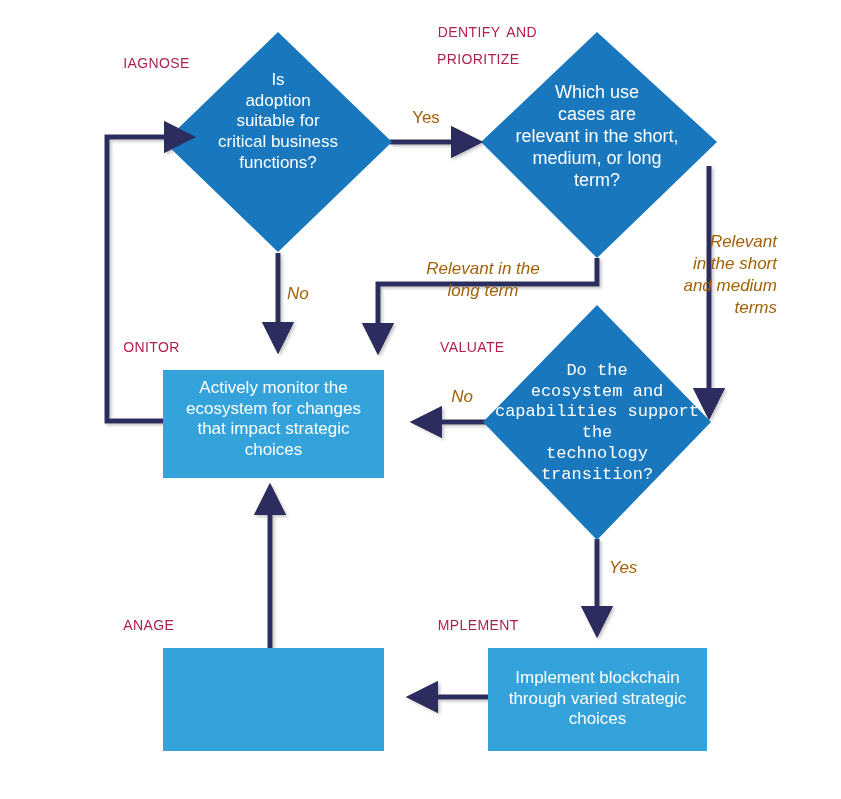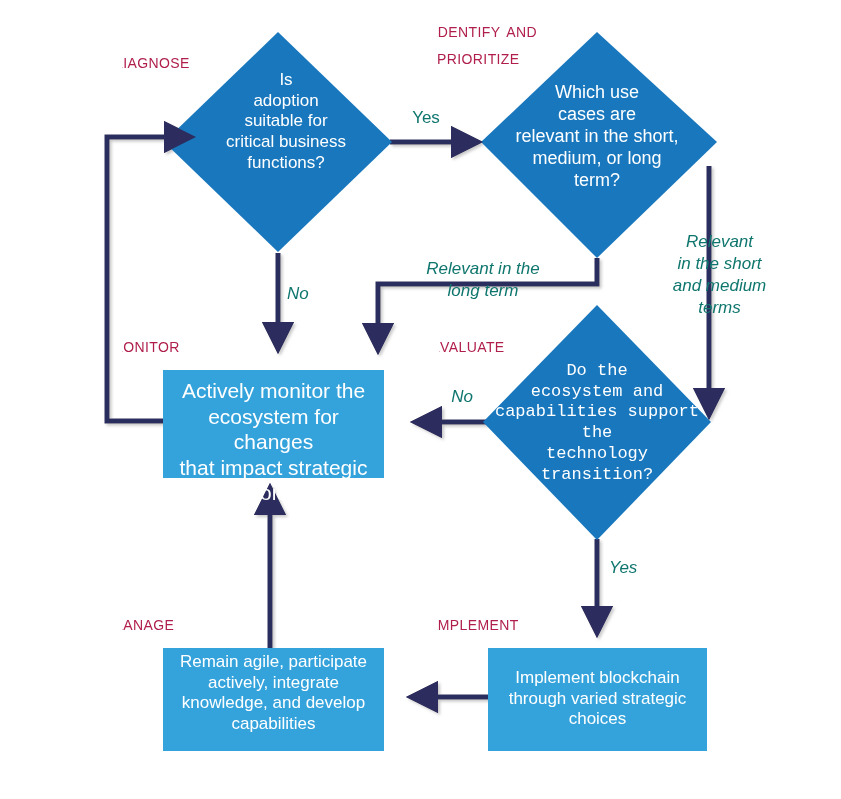--- a/index.html
+++ b/index.html
@@ -38,21 +38,21 @@
     font-size: 20px;
     letter-spacing: 0.4px;
     font-variant: small-caps;
     text-transform: lowercase;
     white-space: pre-line;
     line-height: 1.35;
   }
   .stage-label::first-letter { font-size: 1px; }
   .edge-label {
     position: absolute;
-    color: #0f766e;
+    color: #a16207;
     font-family: "Liberation Sans", sans-serif;
     font-size: 17px;
     text-align: center;
     white-space: pre-line;
     line-height: 1.3;
   }
   .edge-label.italic { font-style: italic; }
 </style>
 </head>
 <body>
@@ -145,60 +145,56 @@
 PRIORITIZE</div>
 
   <div class="stage-label" style="left:122px; top:332px;">MONITOR</div>
 
   <div class="stage-label" style="left:439px; top:332px;">EVALUATE</div>
 
   <div class="stage-label" style="left:122px; top:610px;">MANAGE</div>
 
   <div class="stage-label" style="left:437px; top:610px;">IMPLEMENT</div>
 
-  <div class="node-text" style="left:186px; top:70px; width:200px; font-size:17px;">Is
+  <div class="node-text" style="left:178px; top:70px; width:200px; font-size:17px;">Is
 adoption
 suitable for
 critical business
 functions?</div>
 
   <div class="node-text" style="left:489px; top:82px; width:216px; font-size:18px;">Which use
 cases are
 relevant in the short,
 medium, or long
 term?</div>
 
   <div class="node-text" style="left:489px; top:361px; width:216px; font-size:17px;font-family:Liberation Mono, monospace;">Do the
 ecosystem and
 capabilities support the
 technology
 transition?</div>
 
-  <div class="node-text" style="left:167px; top:378px; width:213px; font-size:21px;">Actively monitor the
+  <div class="node-text" style="left:167px; top:378px; width:213px; font-size:17px;">Actively monitor the
 ecosystem for changes
 that impact strategic
 choices</div>
 
-  <div class="node-text" style="left:167px; top:652px; width:213px; font-size:17px;">Remain agile, participate
-actively, integrate
-knowledge, and develop
-capabilities</div>
 
   <div class="node-text" style="left:492px; top:668px; width:211px; font-size:17px;">Implement blockchain
 through varied strategic
 choices</div>
 
   <div class="edge-label" style="left:386px; top:107px; width:80px;">Yes</div>
 
   <div class="edge-label italic" style="left:287px; top:283px; width:60px; text-align:left;">No</div>
 
   <div class="edge-label italic" style="left:398px; top:224px; width:170px;margin-top:34px;">Relevant in the
 long term</div>
 
-  <div class="edge-label italic" style="left:662px; top:231px; width:115px; text-align:center;">Relevant
+  <div class="edge-label italic" style="left:662px; top:231px; width:115px; text-align:right;">Relevant
 in the short
 and medium
 terms</div>
 
   <div class="edge-label italic" style="left:432px; top:386px; width:60px;">No</div>
 
   <div class="edge-label italic" style="left:609px; top:557px; width:60px; text-align:left;">Yes</div>
 
 </div>
 

